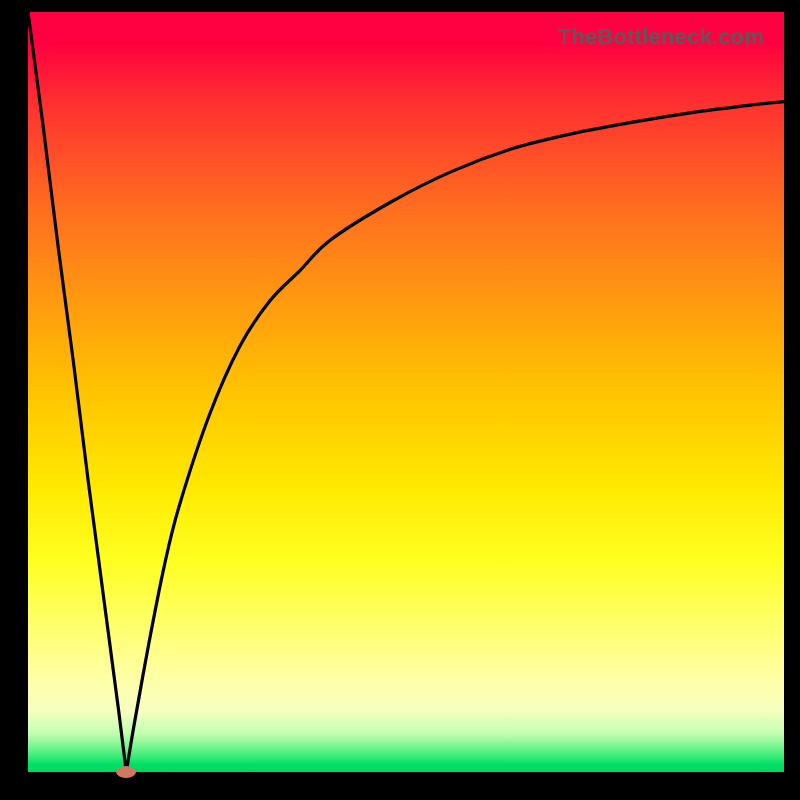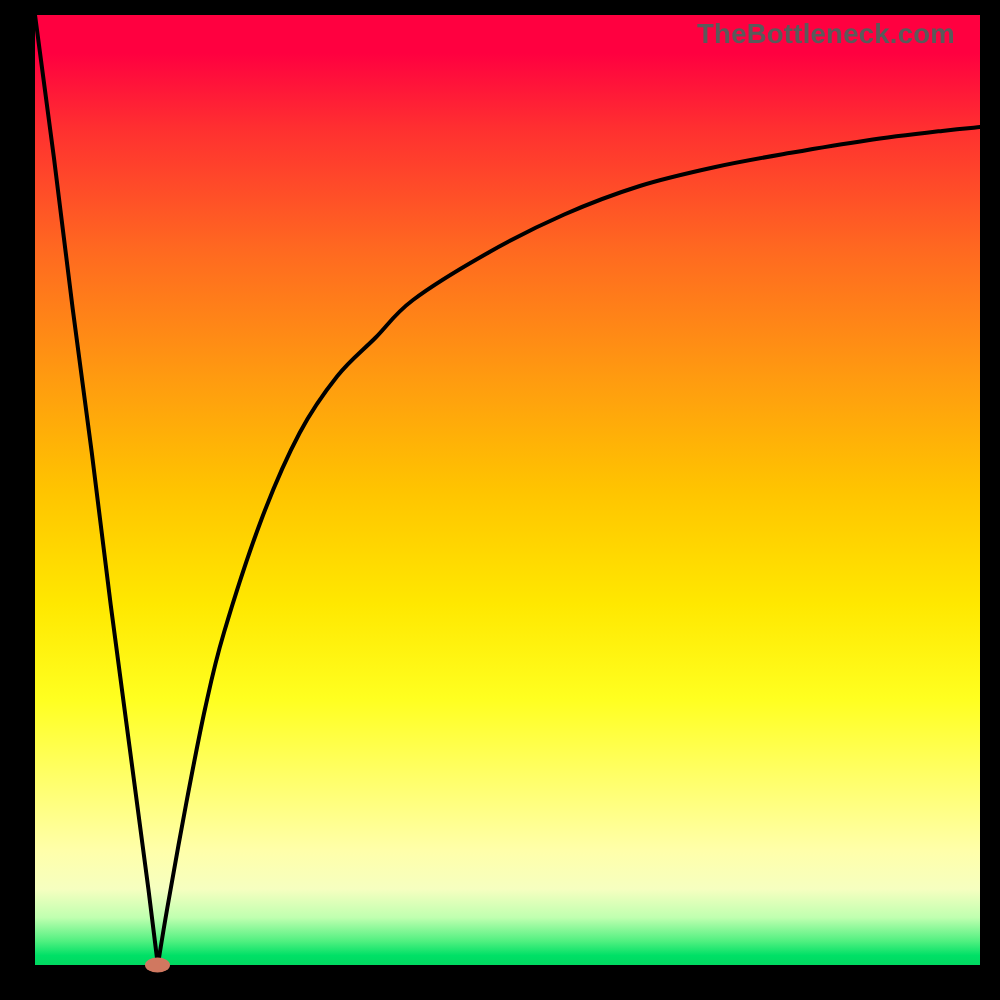--- a/index.html
+++ b/index.html
@@ -29,21 +29,21 @@
       #ffffaa 88%,
       #f6ffc0 92%,
       #c0ffb0 95%,
       #50f080 97.5%,
       #00e066 99%,
       #00d860 100%
     );
   }
   .watermark {
     position: absolute;
-    top: 2px;
+    top: 12px;
     right: 20px;
     font-family: Arial, Helvetica, sans-serif;
     font-size: 22px;
     font-weight: 600;
     color: #5a5a5a;
     letter-spacing: 0.2px;
     user-select: none;
   }
   svg.curve {
     position: absolute;

